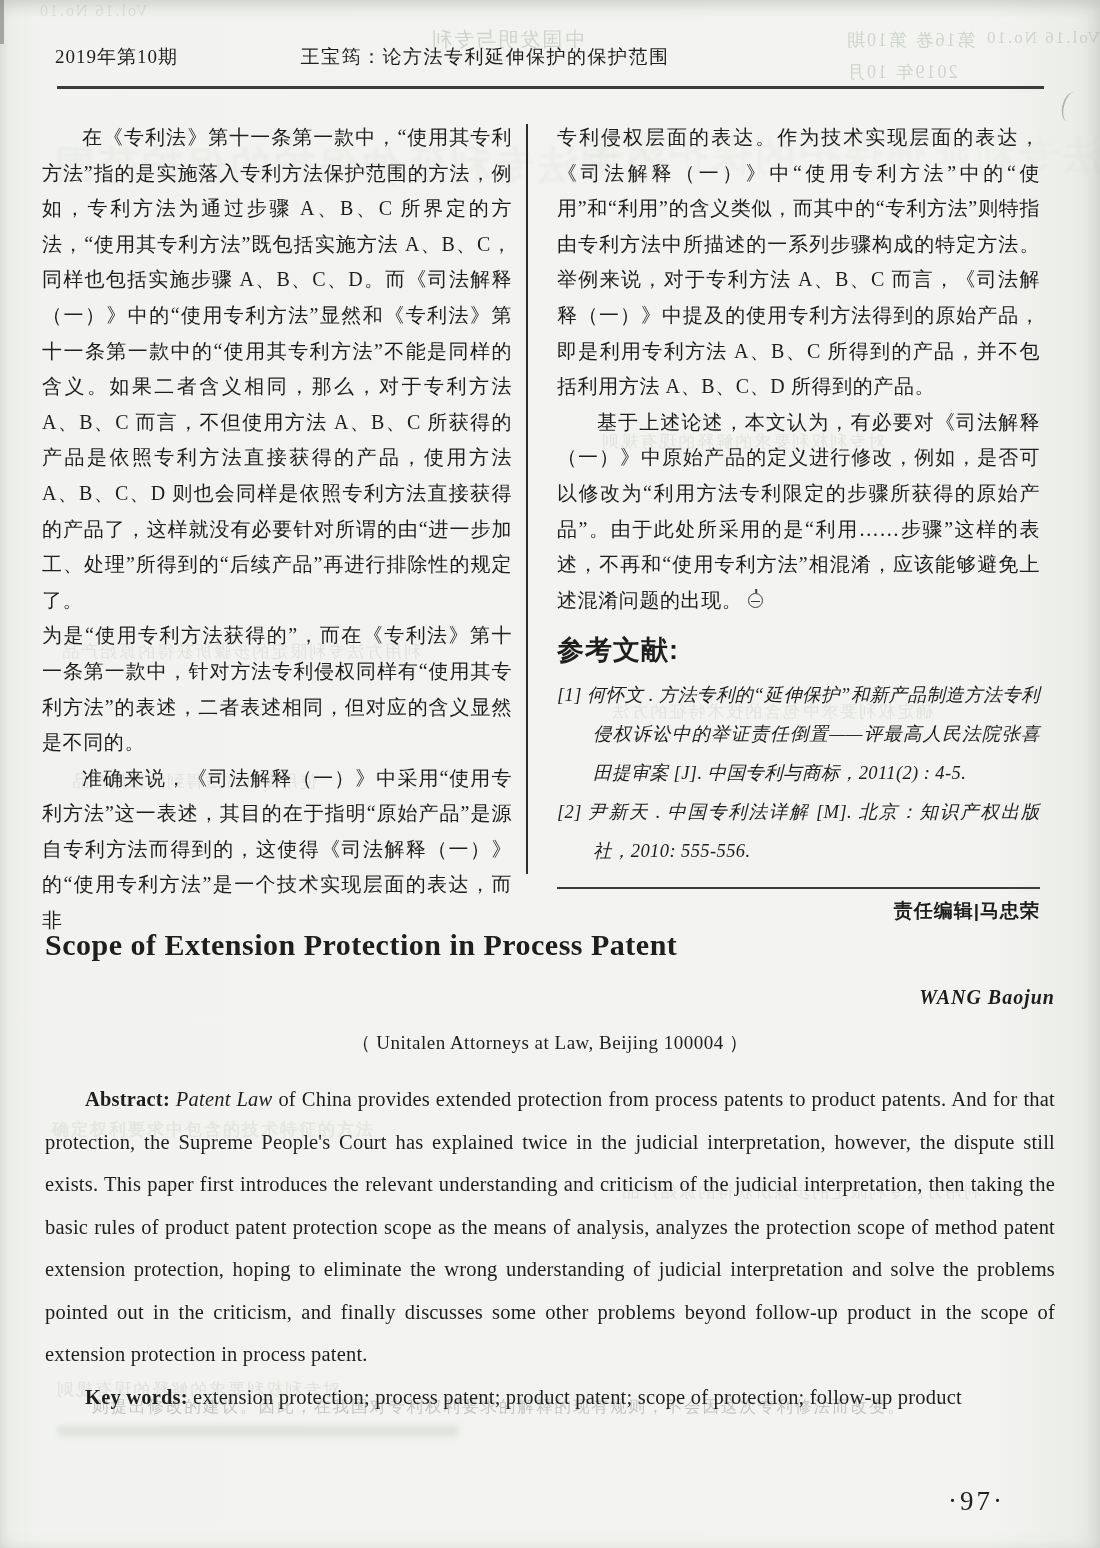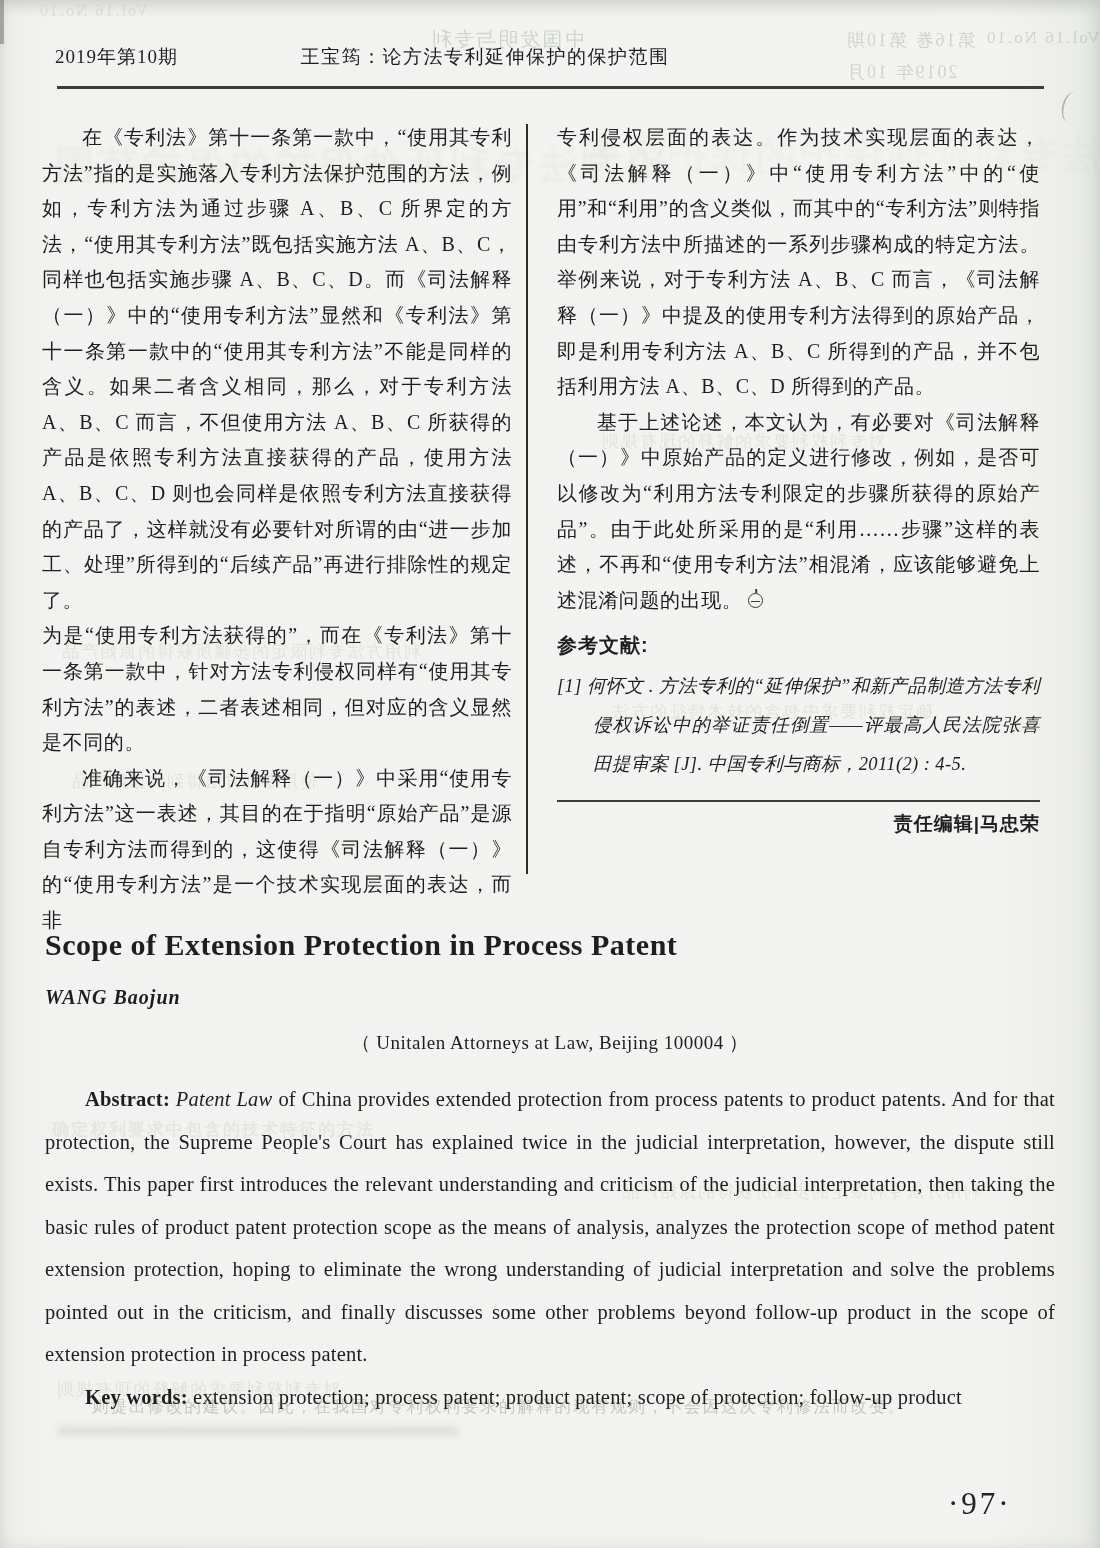--- a/index.html
+++ b/index.html
@@ -33,33 +33,33 @@
   .col-left{left:42px;width:470px;}
   .col-right{left:557px;width:483px;}
   .col-divider{position:absolute;left:526px;top:124px;width:2px;height:750px;background:#2d2d2b;z-index:2;}
   p.zh{margin:0;font-size:20px;line-height:35.6px;letter-spacing:.6px;text-align:justify;}
   p.zh.indent{text-indent:2em;}
   .endmark{display:inline-block;width:13px;height:13px;border:1.6px solid #3d3d3b;border-radius:50%;position:relative;vertical-align:-1px;margin-left:6px;}
   .endmark::before{content:"";position:absolute;left:50%;top:-5px;width:1.6px;height:4px;background:#3d3d3b;transform:translateX(-50%);}
   .endmark::after{content:"";position:absolute;left:2px;right:2px;top:55%;height:1.4px;background:#3d3d3b;}
   
   .refs{margin-top:14px;}
-  .refs-heading{font-family:"Liberation Sans","DejaVu Sans",sans-serif;font-weight:bold;font-size:20px;letter-spacing:1px;margin:0 0 8px 0;}
+  .refs-heading{font-family:"Liberation Sans","DejaVu Sans",sans-serif;font-weight:bold;font-size:27px;letter-spacing:1px;margin:0 0 8px 0;}
   p.ref{margin:0;font-size:18.5px;line-height:39px;letter-spacing:.4px;font-style:italic;text-align:justify;padding-left:36px;text-indent:-36px;}
   .editor-rule{margin-top:16px;width:100%;height:1.6px;background:#3c3c3a;}
   .editor-line{margin-top:9px;text-align:right;font-family:"Liberation Sans","DejaVu Sans",sans-serif;font-weight:bold;font-size:19px;letter-spacing:1px;}
   
   .en{position:absolute;left:45px;top:928px;width:1010px;z-index:2;}
   .en-title{margin:0;text-align:left;font-size:30px;font-weight:bold;letter-spacing:.5px;}
-  .en-author{margin:24px 0 0 0;text-align:left;font-size:20px;font-weight:bold;font-style:italic;letter-spacing:1px;}
+  .en-author{margin:24px 0 0 0;text-align:right;font-size:20px;font-weight:bold;font-style:italic;letter-spacing:1px;}
   .en-affil{margin:21px 0 1px 0;text-align:center;font-size:19px;letter-spacing:.5px;}
   .en-abstract{margin:22px 0 0 0;font-size:20.5px;line-height:42.5px;text-align:justify;text-indent:40px;letter-spacing:.2px;}
   .en-keywords{margin:0;font-size:20.5px;line-height:42.5px;text-align:justify;text-indent:40px;letter-spacing:.2px;}
   
-  .page-num{position:absolute;left:948px;top:1486px;font-size:31px;letter-spacing:3px;color:#222;z-index:2;}
+  .page-num{position:absolute;left:948px;top:1486px;font-size:27px;letter-spacing:3px;color:#222;z-index:2;}
 </style>
 </head>
 <body>
 
 <div class="page">
 
   <div class="corner-mark"></div>
   <div class="pen-arc"></div>
 
   <span class="bleed bleed-sm mir" style="left:430px;top:26px;font-size:20px;">中国发明与专利</span>
@@ -91,20 +91,21 @@
 
   <div class="col-divider"></div>
 
   <div class="col col-right">
     <p class="zh">专利侵权层面的表达。作为技术实现层面的表达，《司法解释（一）》中“使用专利方法”中的“使用”和“利用”的含义类似，而其中的“专利方法”则特指由专利方法中所描述的一系列步骤构成的特定方法。举例来说，对于专利方法 A、B、C 而言，《司法解释（一）》中提及的使用专利方法得到的原始产品，即是利用专利方法 A、B、C 所得到的产品，并不包括利用方法 A、B、C、D 所得到的产品。</p>
     <p class="zh indent"><span>基于上述论述，本文认为，有必要对《司法解释（一）》中原始产品的定义进行修改，例如，是否可以修改为“利用方法专利限定的步骤所获得的原始产品”。由于此处所采用的是“利用……步骤”这样的表述，不再和“使用专利方法”相混淆，应该能够避免上述混淆问题的出现。</span><span class="endmark"></span></p>
 
     <div class="refs">
       <p class="refs-heading">参考文献:</p>
       <p class="ref"><span>[1]</span> <span>何怀文 . 方法专利的“延伸保护”和新产品制造方法专利侵权诉讼中的举证责任倒置——评最高人民法院张喜田提审案 [J]. 中国专利与商标，2011(2) : 4-5.</span></p>
+      <p class="ref"><span>[2]</span> <span>尹新天 . 中国专利法详解 [M]. 北京：知识产权出版社，2010: 555-556.</span></p>
       <div class="editor-rule"></div>
       <p class="editor-line">责任编辑|马忠荣</p>
     </div>
   </div>
 
   <div class="en">
     <p class="en-title">Scope of Extension Protection in Process Patent</p>
     <p class="en-author">WANG Baojun</p>
     <p class="en-affil">（ Unitalen Attorneys at Law, Beijing 100004 ）</p>
     <p class="en-abstract"><b>Abstract: </b><i>Patent Law</i><span> of China provides extended protection from process patents to product patents. And for that protection, the Supreme People's Court has explained twice in the judicial interpretation, however, the dispute still exists. This paper first introduces the relevant understanding and criticism of the judicial interpretation, then taking the basic rules of product patent protection scope as the means of analysis, analyzes the protection scope of method patent extension protection, hoping to eliminate the wrong understanding of judicial interpretation and solve the problems pointed out in the criticism, and finally discusses some other problems beyond follow-up product in the scope of extension protection in process patent.</span></p>

